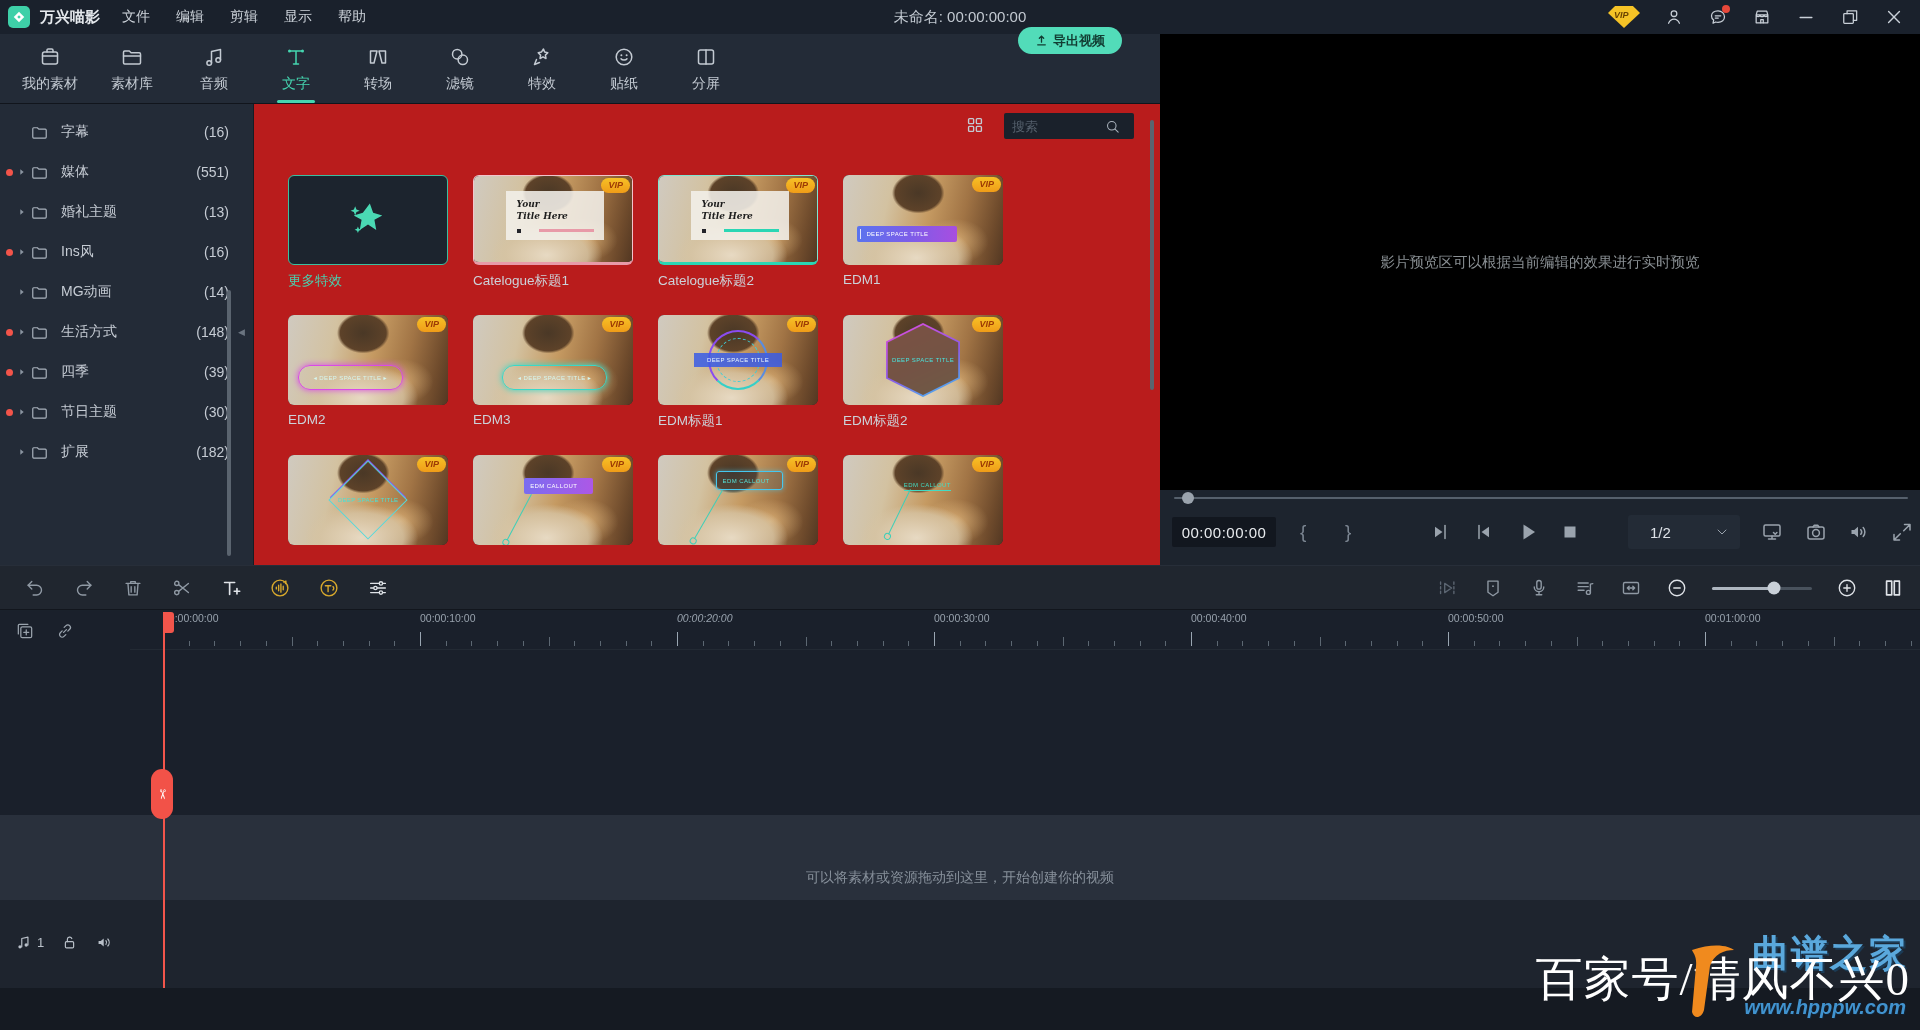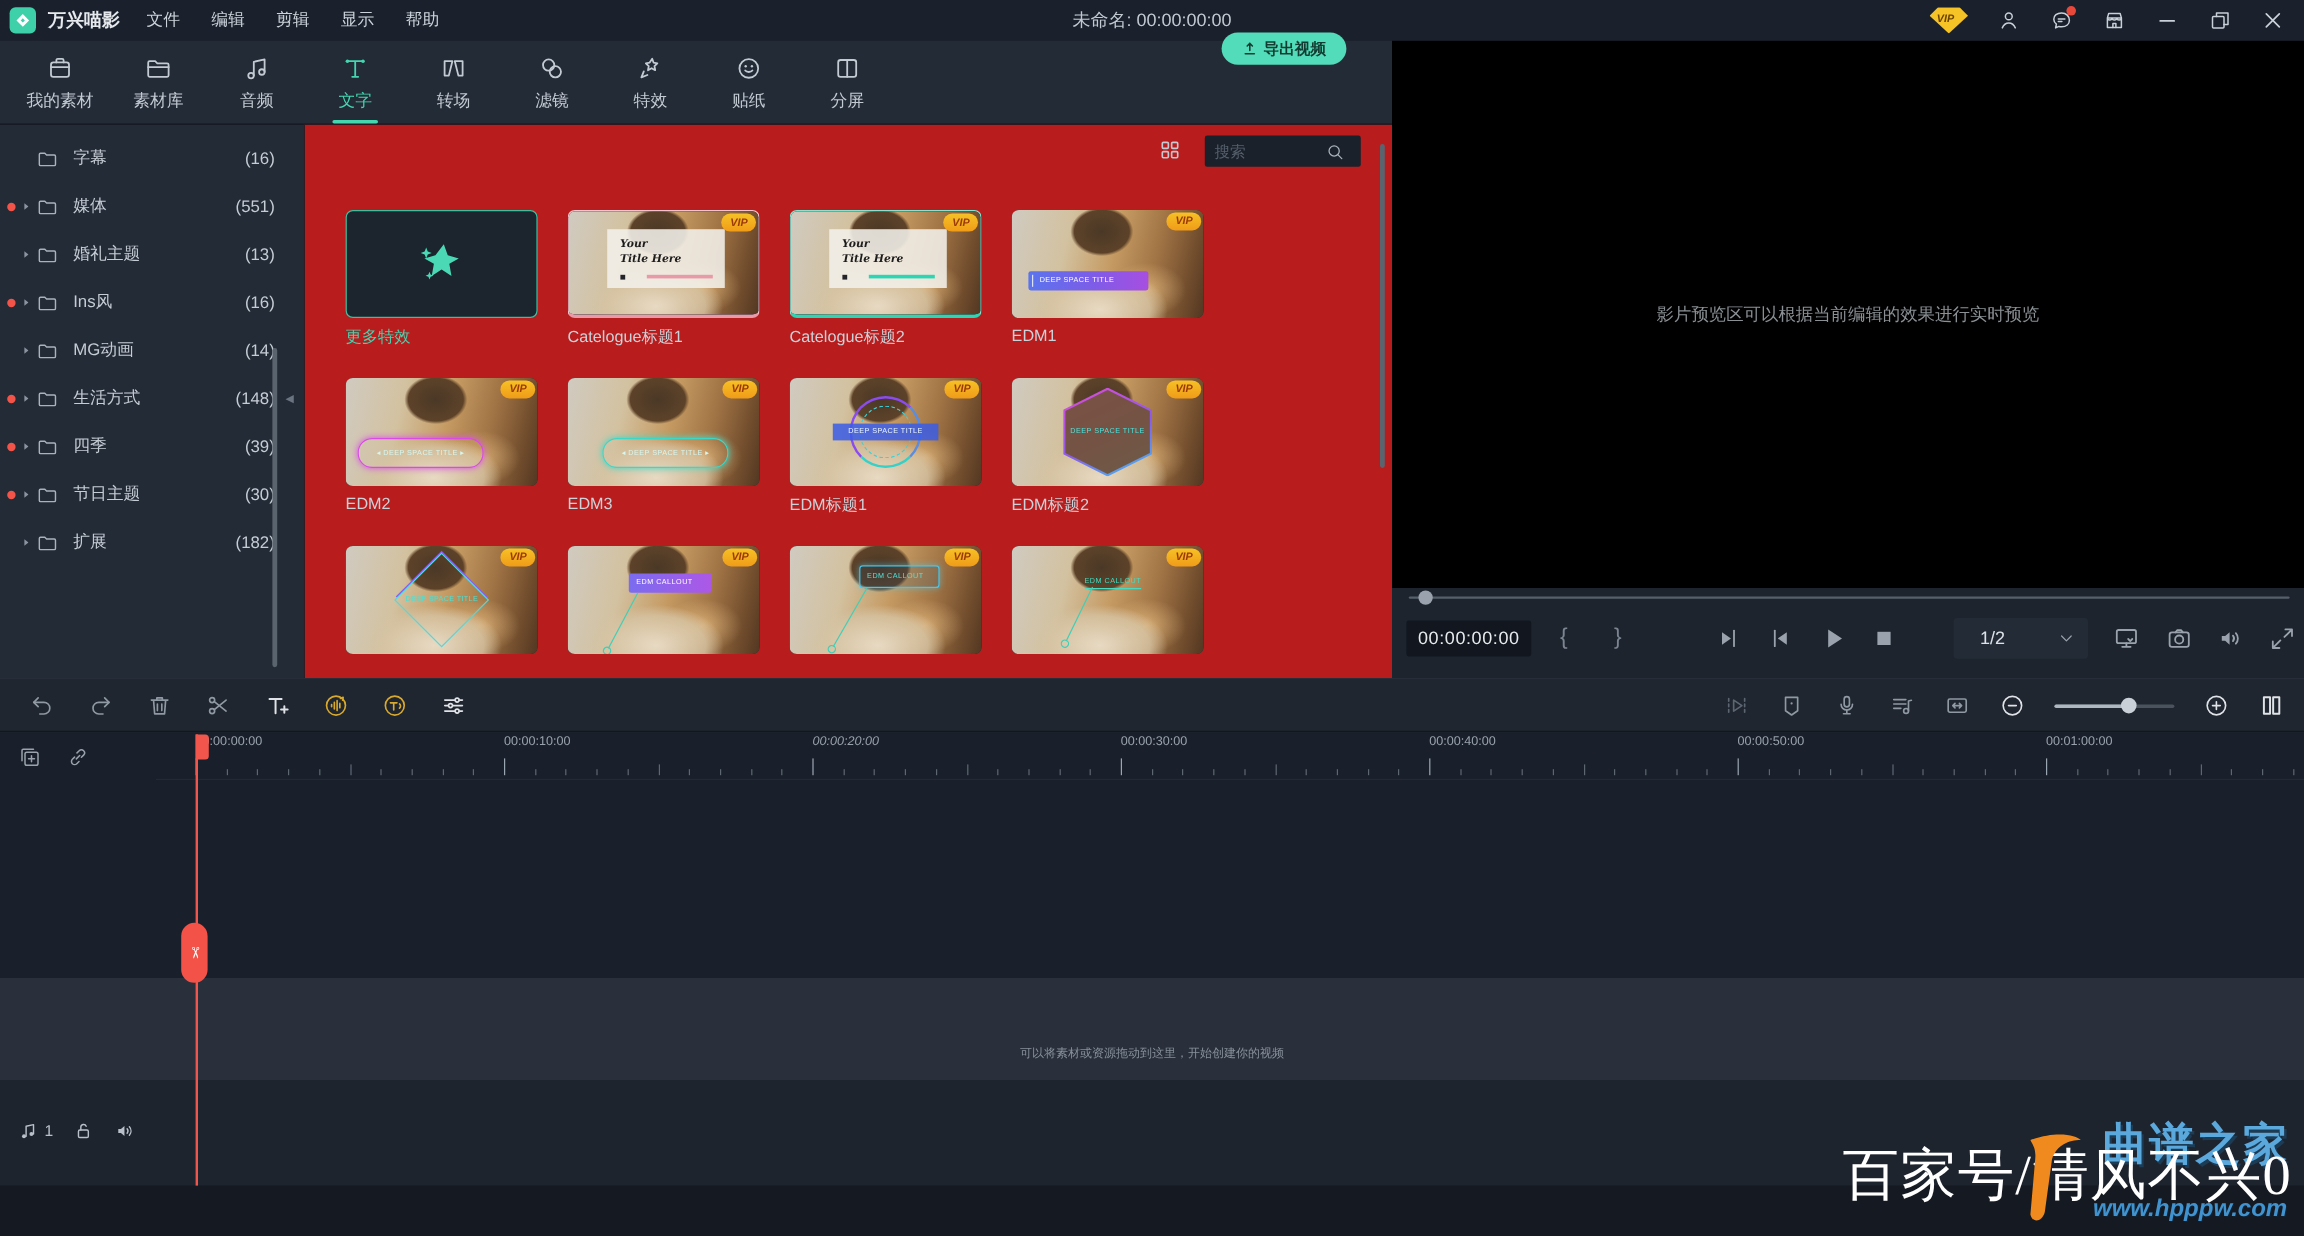--- a/index.html
+++ b/index.html
@@ -155,21 +155,21 @@
   
   .timeline { position:absolute; left:0; top:611px; width:1920px; height:419px; background:#1a202b; }
   .tl-head-ic { position:absolute; top:10px; width:20px; height:20px; color:#9aa3ad; cursor:pointer; }
   .tl-head-ic svg { width:100%; height:100%; }
   .ruler { position:absolute; left:130px; top:0; width:1790px; height:39px; border-bottom:1px solid #232a34; cursor:pointer; }
   .r-label { position:absolute; top:1px; font-size:10.5px; color:#98a2ad; white-space:nowrap; }
   .tick { position:absolute; bottom:3px; width:1px; background:#5c6772; }
   .tick.major { background:#9aa6b2; }
   .band-video { position:absolute; left:0; top:204px; width:1920px; height:85px; background:#29303c;
     display:flex; align-items:center; justify-content:center; }
-  .drop-hint { color:#87909b; font-size:10px;margin-top:40px; }
+  .drop-hint { color:#87909b; font-size:14px;margin-top:40px; }
   .band-audio { position:absolute; left:0; top:289px; width:1920px; height:88px; background:#1e242e; }
   .deep { position:absolute; left:0; top:377px; width:1920px; height:42px; background:#151a22; }
   .track-head { position:absolute; left:14px; display:flex; align-items:center; gap:16px; color:#b9c0c9; }
   .track-head .th-ic { width:19px; height:19px; }
   .track-head .th-ic svg { width:100%; height:100%; }
   .track-head .tnum { font-size:13px; margin-left:-12px; }
   .playhead-line { position:absolute; left:163px; top:1px; width:2px; height:376px; background:#f2554b; z-index:8; }
   .playhead-flag { position:absolute; left:163px; top:1px; width:11px; height:21px; background:#f2554b; border-radius:0 3px 3px 0; z-index:9; cursor:pointer; }
   .playhead-handle { position:absolute; left:151px; top:158px; width:22px; height:50px; background:#f25248; border-radius:11px;
     z-index:9; display:flex; align-items:center; justify-content:center; color:#fff; font-size:13px; cursor:pointer; }

